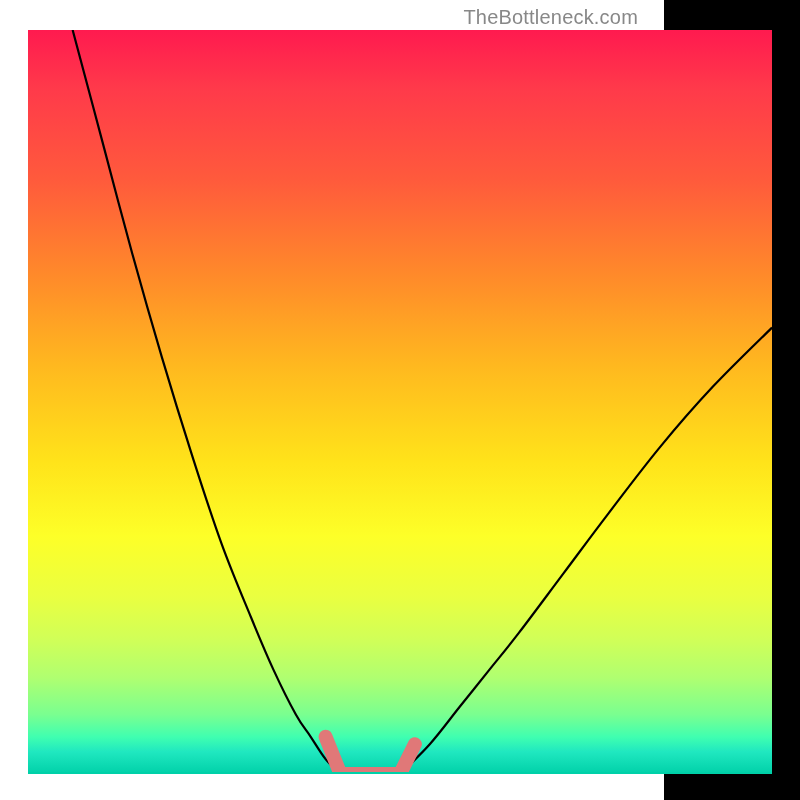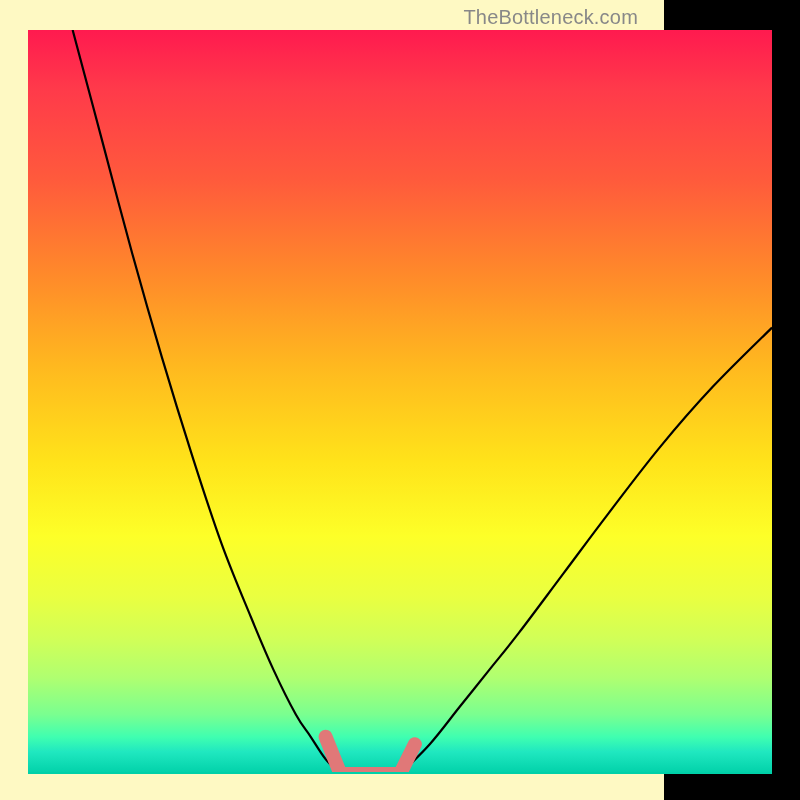--- a/index.html
+++ b/index.html
@@ -8,21 +8,21 @@
     background: #000;
     width: 800px;
     height: 800px;
     overflow: hidden;
     font-family: Arial, sans-serif;
   }
   .container {
     position: relative;
     width: 664px;
     height: 800px;
-    background: #fef9c3;
+    background: #ffffff;
   }
   .plot-area {
     position: absolute;
     left: 28px;
     top: 30px;
     width: 744px;
     height: 744px;
   }
   .gradient-bg {
     position: absolute;

